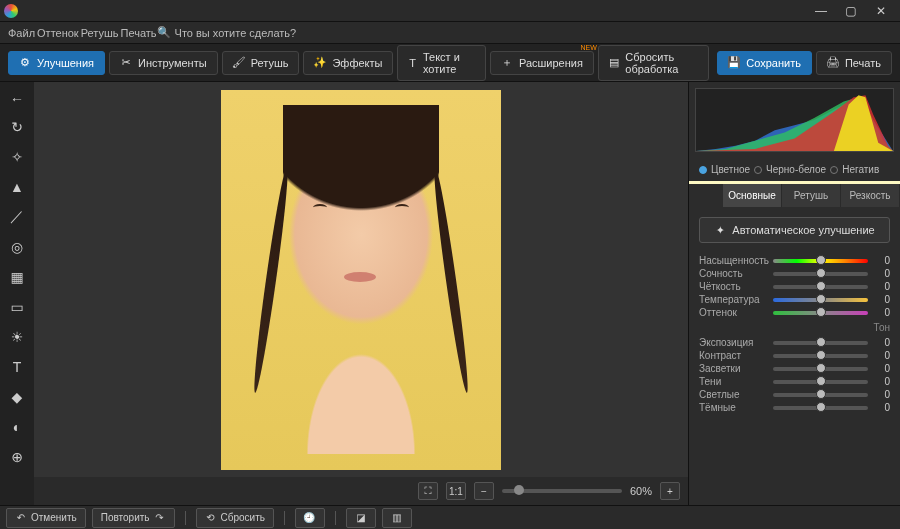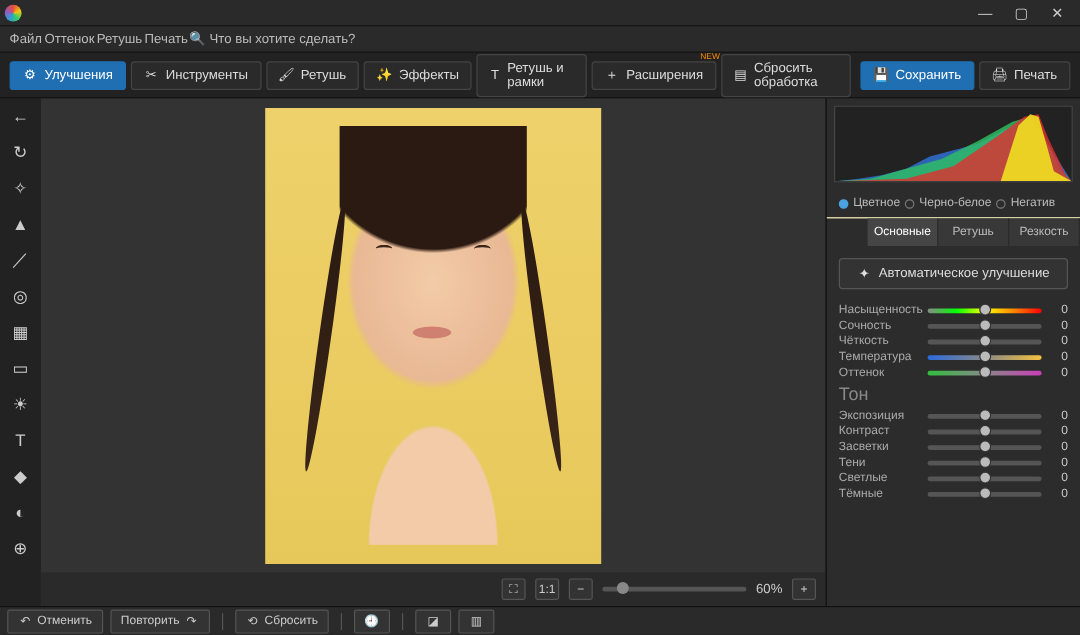--- a/index.html
+++ b/index.html
@@ -36,38 +36,38 @@
   .canvas .imgwrap .photo .eyes span{width:14px;height:7px;border-top:2px solid #3a2518;border-radius:50% 50% 0 0;}
   .canvas .imgwrap .photo .lips{position:absolute;top:48%;left:44%;width:32px;height:10px;background:#d08070;border-radius:50%;}
   .canvas .imgwrap .photo .hands{position:absolute;bottom:4%;left:28%;width:44%;height:30%;background:radial-gradient(ellipse at 50% 100%,#f3cba8 0 60%,transparent 62%);}
   .canvas .zoombar { height:28px; display:flex; align-items:center; justify-content:flex-end; gap:8px; padding:0 8px; background:#2a2a2a;}
   .zoombar .zbtn{width:20px;height:18px;border:1px solid #555;border-radius:2px;display:flex;align-items:center;justify-content:center;background:#333;color:#ccc;font-size:10px;}
   .zoombar .ztrack{width:120px;height:4px;background:#555;border-radius:2px;position:relative;}
   .zoombar .ztrack .zknob{position:absolute;top:-4px;left:10%;width:10px;height:10px;border-radius:50%;background:#888;}
   .rightpanel { width:212px; background:#2c2c2c; border-left:1px solid #111; display:flex; flex-direction:column; }
   .hist { height:64px; margin:6px; border:1px solid #444; background:#222; position:relative; overflow:hidden;}
   .hist svg{width:100%;height:100%;}
-  .radiorow { display:flex; gap:4px; padding:6px 10px; align-items:center; border-bottom:1px solid #fef9c3;}
+  .radiorow { display:flex; gap:4px; padding:6px 10px; align-items:center; border-bottom:3px solid #fef9c3;}
   .radiorow label{display:flex;align-items:center;gap:4px;color:#bbb;font-size:10px;}
   .radiorow .dot{width:8px;height:8px;border-radius:50%;border:1px solid #777;display:inline-block;}
   .radiorow .dot.on{background:#4aa3e0;border-color:#4aa3e0;}
   .tabs { display:flex;margin-left:34px; }
   .tabs .tab{flex:1;text-align:center;padding:6px 0;background:#383838;color:#bbb;font-size:10px;border-right:1px solid #2a2a2a;}
   .tabs .tab.active{background:#454545;color:#fff;}
   .autobtn { margin:10px; padding:6px; border:1px solid #555; border-radius:3px; text-align:center; color:#ddd; display:flex; align-items:center; justify-content:center; gap:6px; background:#333;}
   .sliders { padding:2px 10px 6px 10px; display:flex; flex-direction:column; gap:2px;}
   .srow { display:flex; align-items:center; gap:6px; }
   .srow .lbl{width:68px;color:#aaa;font-size:10px;}
   .srow .track{flex:1;height:4px;background:#555;border-radius:2px;position:relative;}
   .srow .track.sat{background:linear-gradient(90deg,#888,#0f0,#ff0,#f80,#f00);}
   .srow .track.temp{background:linear-gradient(90deg,#2b6adf,#888,#f5c23d);}
   .srow .track.tint{background:linear-gradient(90deg,#2fbf3e,#888,#c83fb8);}
   .srow .knob{position:absolute;top:-4px;left:50%;transform:translateX(-50%);width:10px;height:10px;border-radius:50%;background:#bbb;border:1px solid #333;}
   .srow .val{width:16px;text-align:right;color:#ccc;font-size:10px;}
-  .sectlabel{text-align:left;color:#888;font-size:15px;margin:2px 0;}
+  .sectlabel{text-align:right;color:#888;font-size:10px;margin:2px 0;}
   .bottombar { height:24px; background:#2a2a2a; display:flex; align-items:center; gap:6px; padding:0 6px; border-top:1px solid #111;}
   .bottombar .bbtn{padding:3px 8px;border:1px solid #555;border-radius:2px;background:#333;color:#ccc;display:flex;align-items:center;gap:4px;font-size:10px;}
   .bottombar .sep{width:1px;height:14px;background:#555;margin:0 4px;}
   .icon{display:inline-flex;width:12px;height:12px;align-items:center;justify-content:center;}
 </style>
 </head>
 <body>
 
 <div class="titlebar">
   <span class="app-icon"></span>
@@ -101,21 +101,21 @@
   <div class="tbtn">
       <span class="icon">🖌</span>
       <span>Ретушь</span>
     </div>
   <div class="tbtn">
       <span class="icon">✨</span>
       <span>Эффекты</span>
     </div>
   <div class="tbtn">
       <span class="icon">T</span>
-      <span>Ретушь и рамки</span>
+      <span>Текст и хотите</span>
     </div>
   <div class="tbtn newbadge">
       <span class="icon">＋</span>
       <span>Расширения</span>
     </div>
   <div class="tbtn">
       <span class="icon">▤</span>
       <span>Сбросить обработка</span>
     </div>
   <div class="sep"></div>

